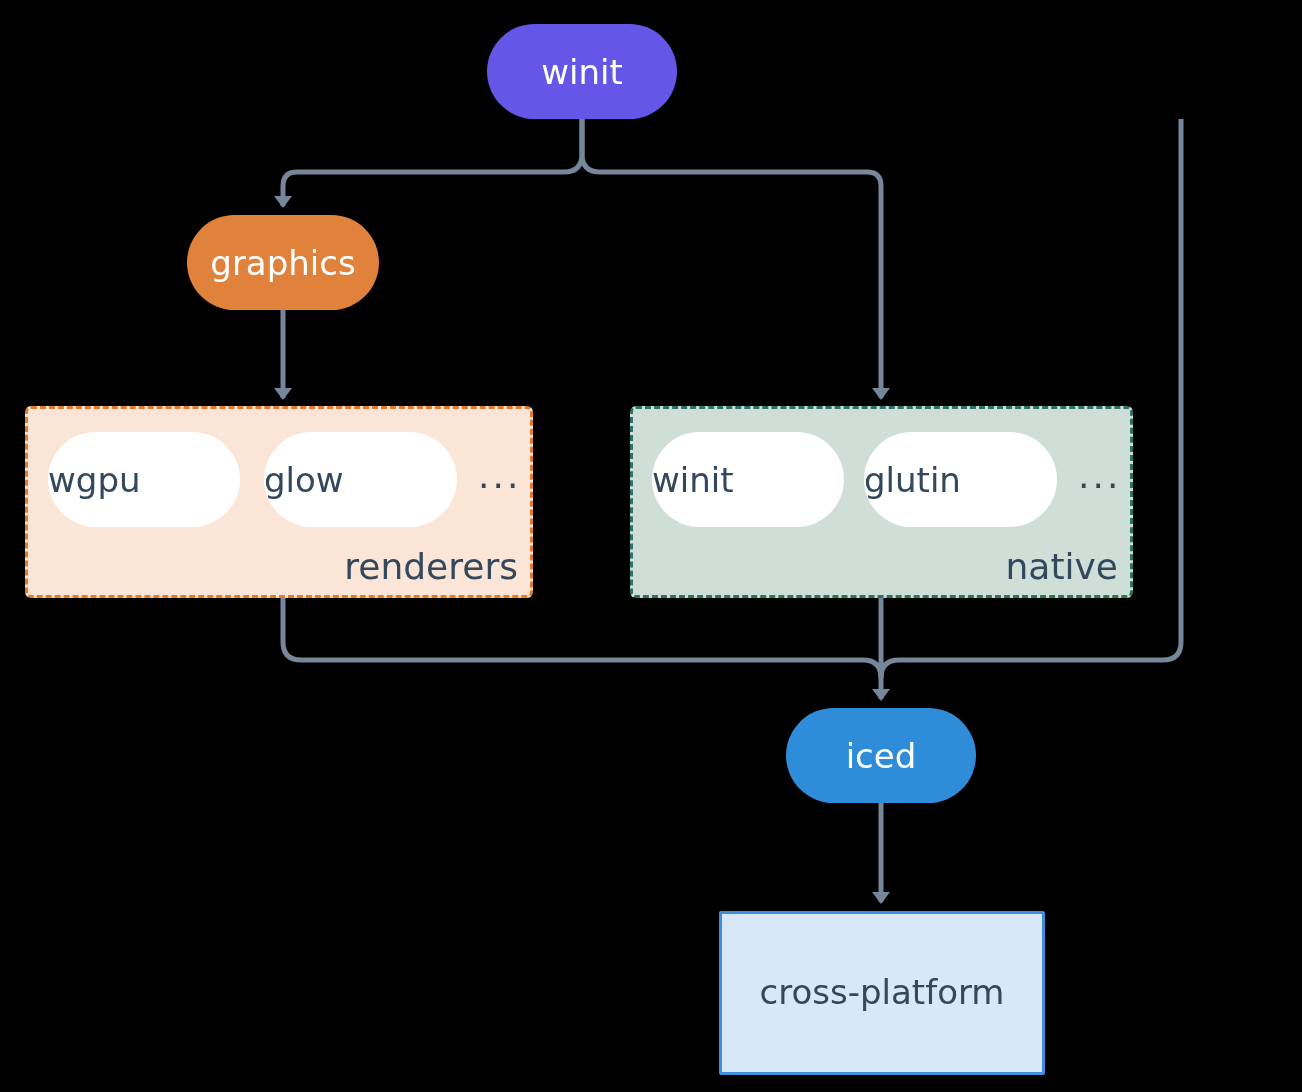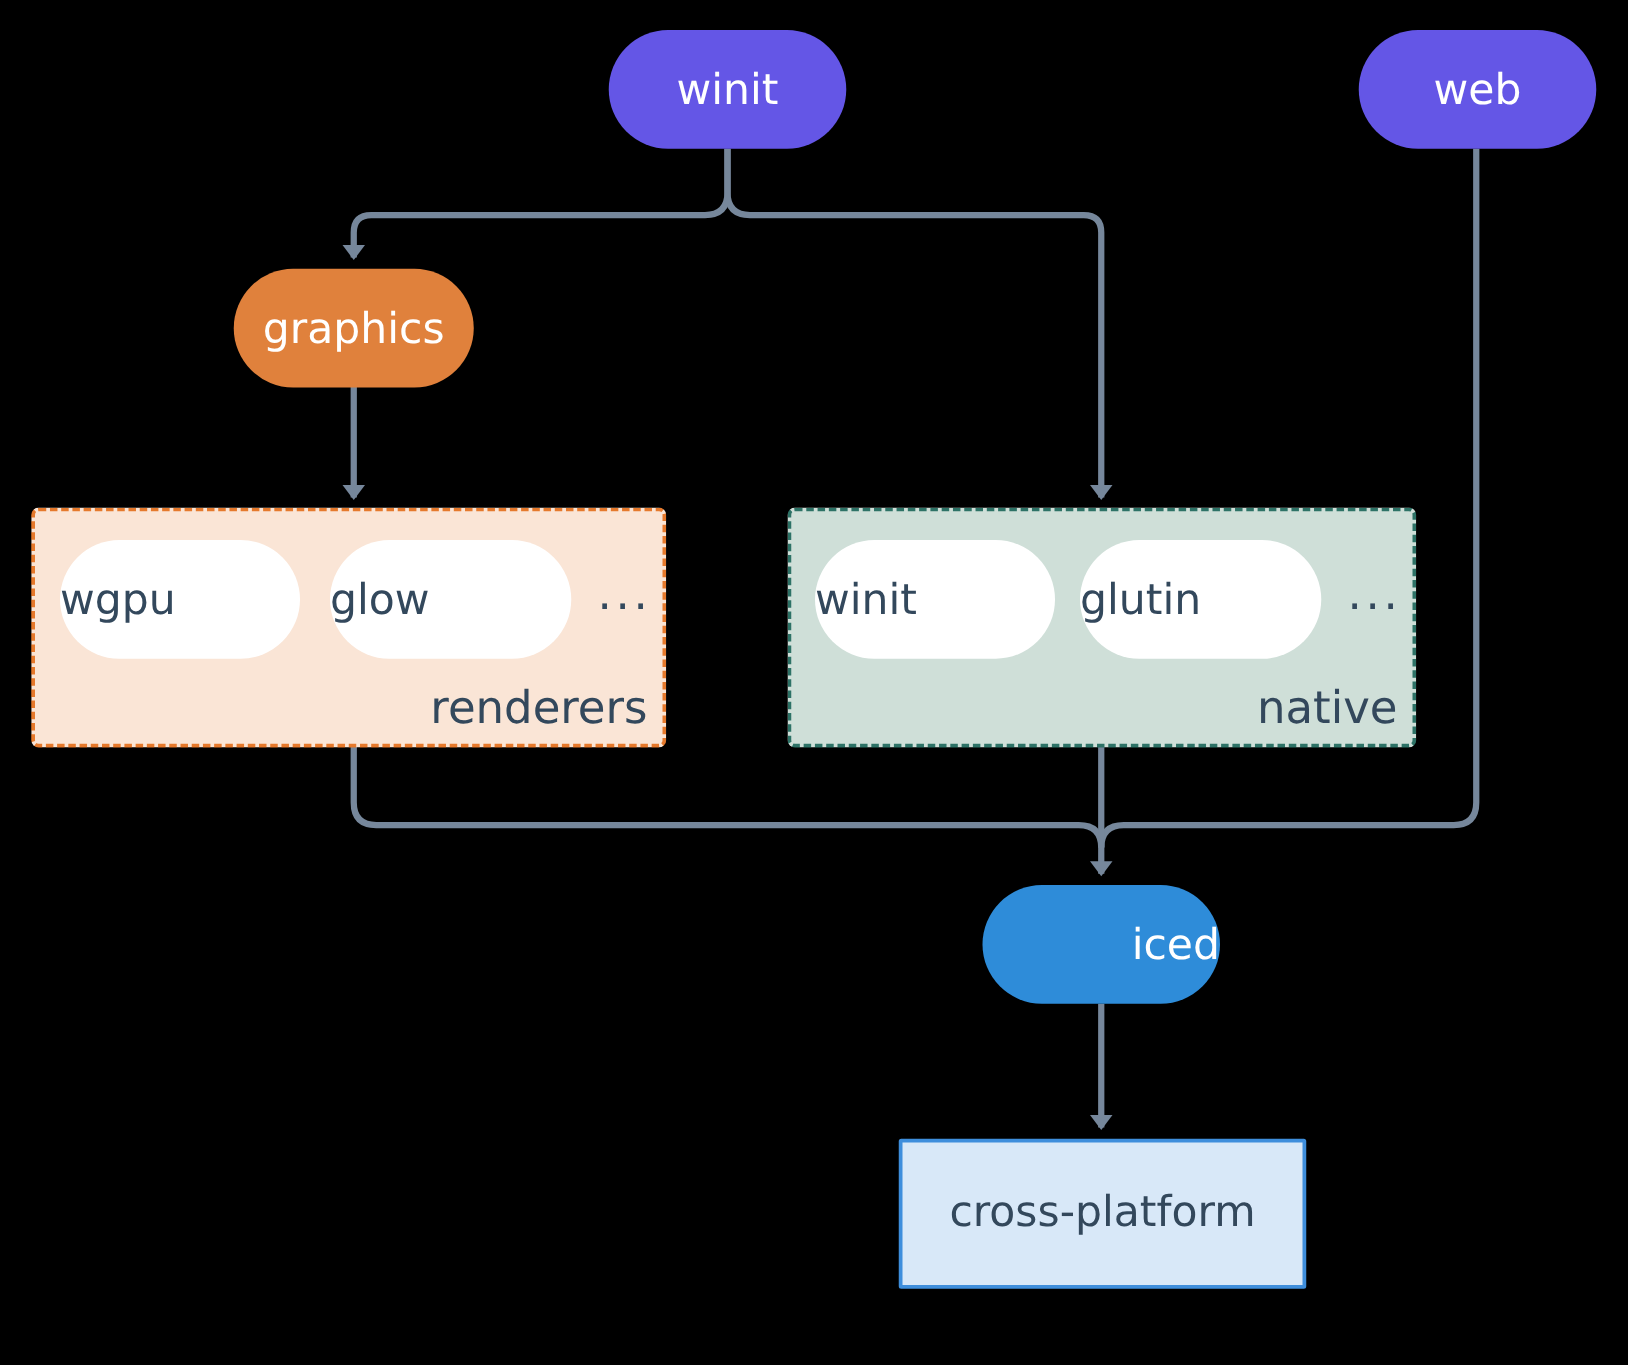--- a/index.html
+++ b/index.html
@@ -25,21 +25,21 @@
     height: 95px;
     border-radius: 48px;
     display: flex;
     align-items: center;
     justify-content: center;
     font-size: 34px;
     color: var(--light-text, #FFFFFF);
   }
   .pill.purple { background: var(--platform-node, #6456E6); }
   .pill.orange { background: var(--graphics-node, #E0813C); }
-  .pill.blue   { background: var(--iced-node, #2E8CD9); justify-content: flex-end; }
+  .pill.blue   { background: var(--iced-node, #2E8CD9); }
   .group {
     position: absolute;
     border-radius: 6px;
     width: 508px;
     height: 192px;
     top: 406px;
   }
   .group.renderers {
     left: 25px;
     background: var(--renderers-fill, #FAE5D6);
@@ -79,21 +79,21 @@
     align-items: center;
     font-size: 36px;
     letter-spacing: 3px;
     color: var(--dark-text, #33485C);
   }
   .app-box {
     position: absolute;
     left: 719px;
     top: 911px;
     width: 326px;
-    height: 120px;
+    height: 164px;
     border-radius: 2px;
     background: var(--app-fill, #D8E8F8);
     border: 3px solid var(--app-border, #3E8EDC);
     display: flex;
     flex-direction: column;
     align-items: center;
     justify-content: center;
     font-size: 34px;
     line-height: 1.34;
     color: var(--dark-text, #33485C);
@@ -117,23 +117,20 @@
     <path class="edge" d="M 283 596 L 283 642 Q 283 660 301 660 L 863 660 Q 881 660 881 678"></path>
     <path class="edge" d="M 1181 119 L 1181 642 Q 1181 660 1163 660 L 899 660 Q 881 660 881 678"></path>
     <path class="edge" d="M 881 596 L 881 699" marker-end="url(#arrowhead)"></path>
     <path class="edge" d="M 881 803 L 881 902" marker-end="url(#arrowhead)"></path>
   </svg>
 
   <div class="pill purple" style="left:487px; top:24px">
     <span>winit</span>
   </div>
 
-  <div class="pill purple" style="left:1087px; top:24px">
-    <span>web</span>
-  </div>
 
   <div class="pill orange" style="left:187px; top:215px; width:192px">
     <span>graphics</span>
   </div>
 
   <div class="group renderers">
     <span class="group-label">renderers</span>
   </div>
 
   <div class="inner-pill" style="left:48px">

